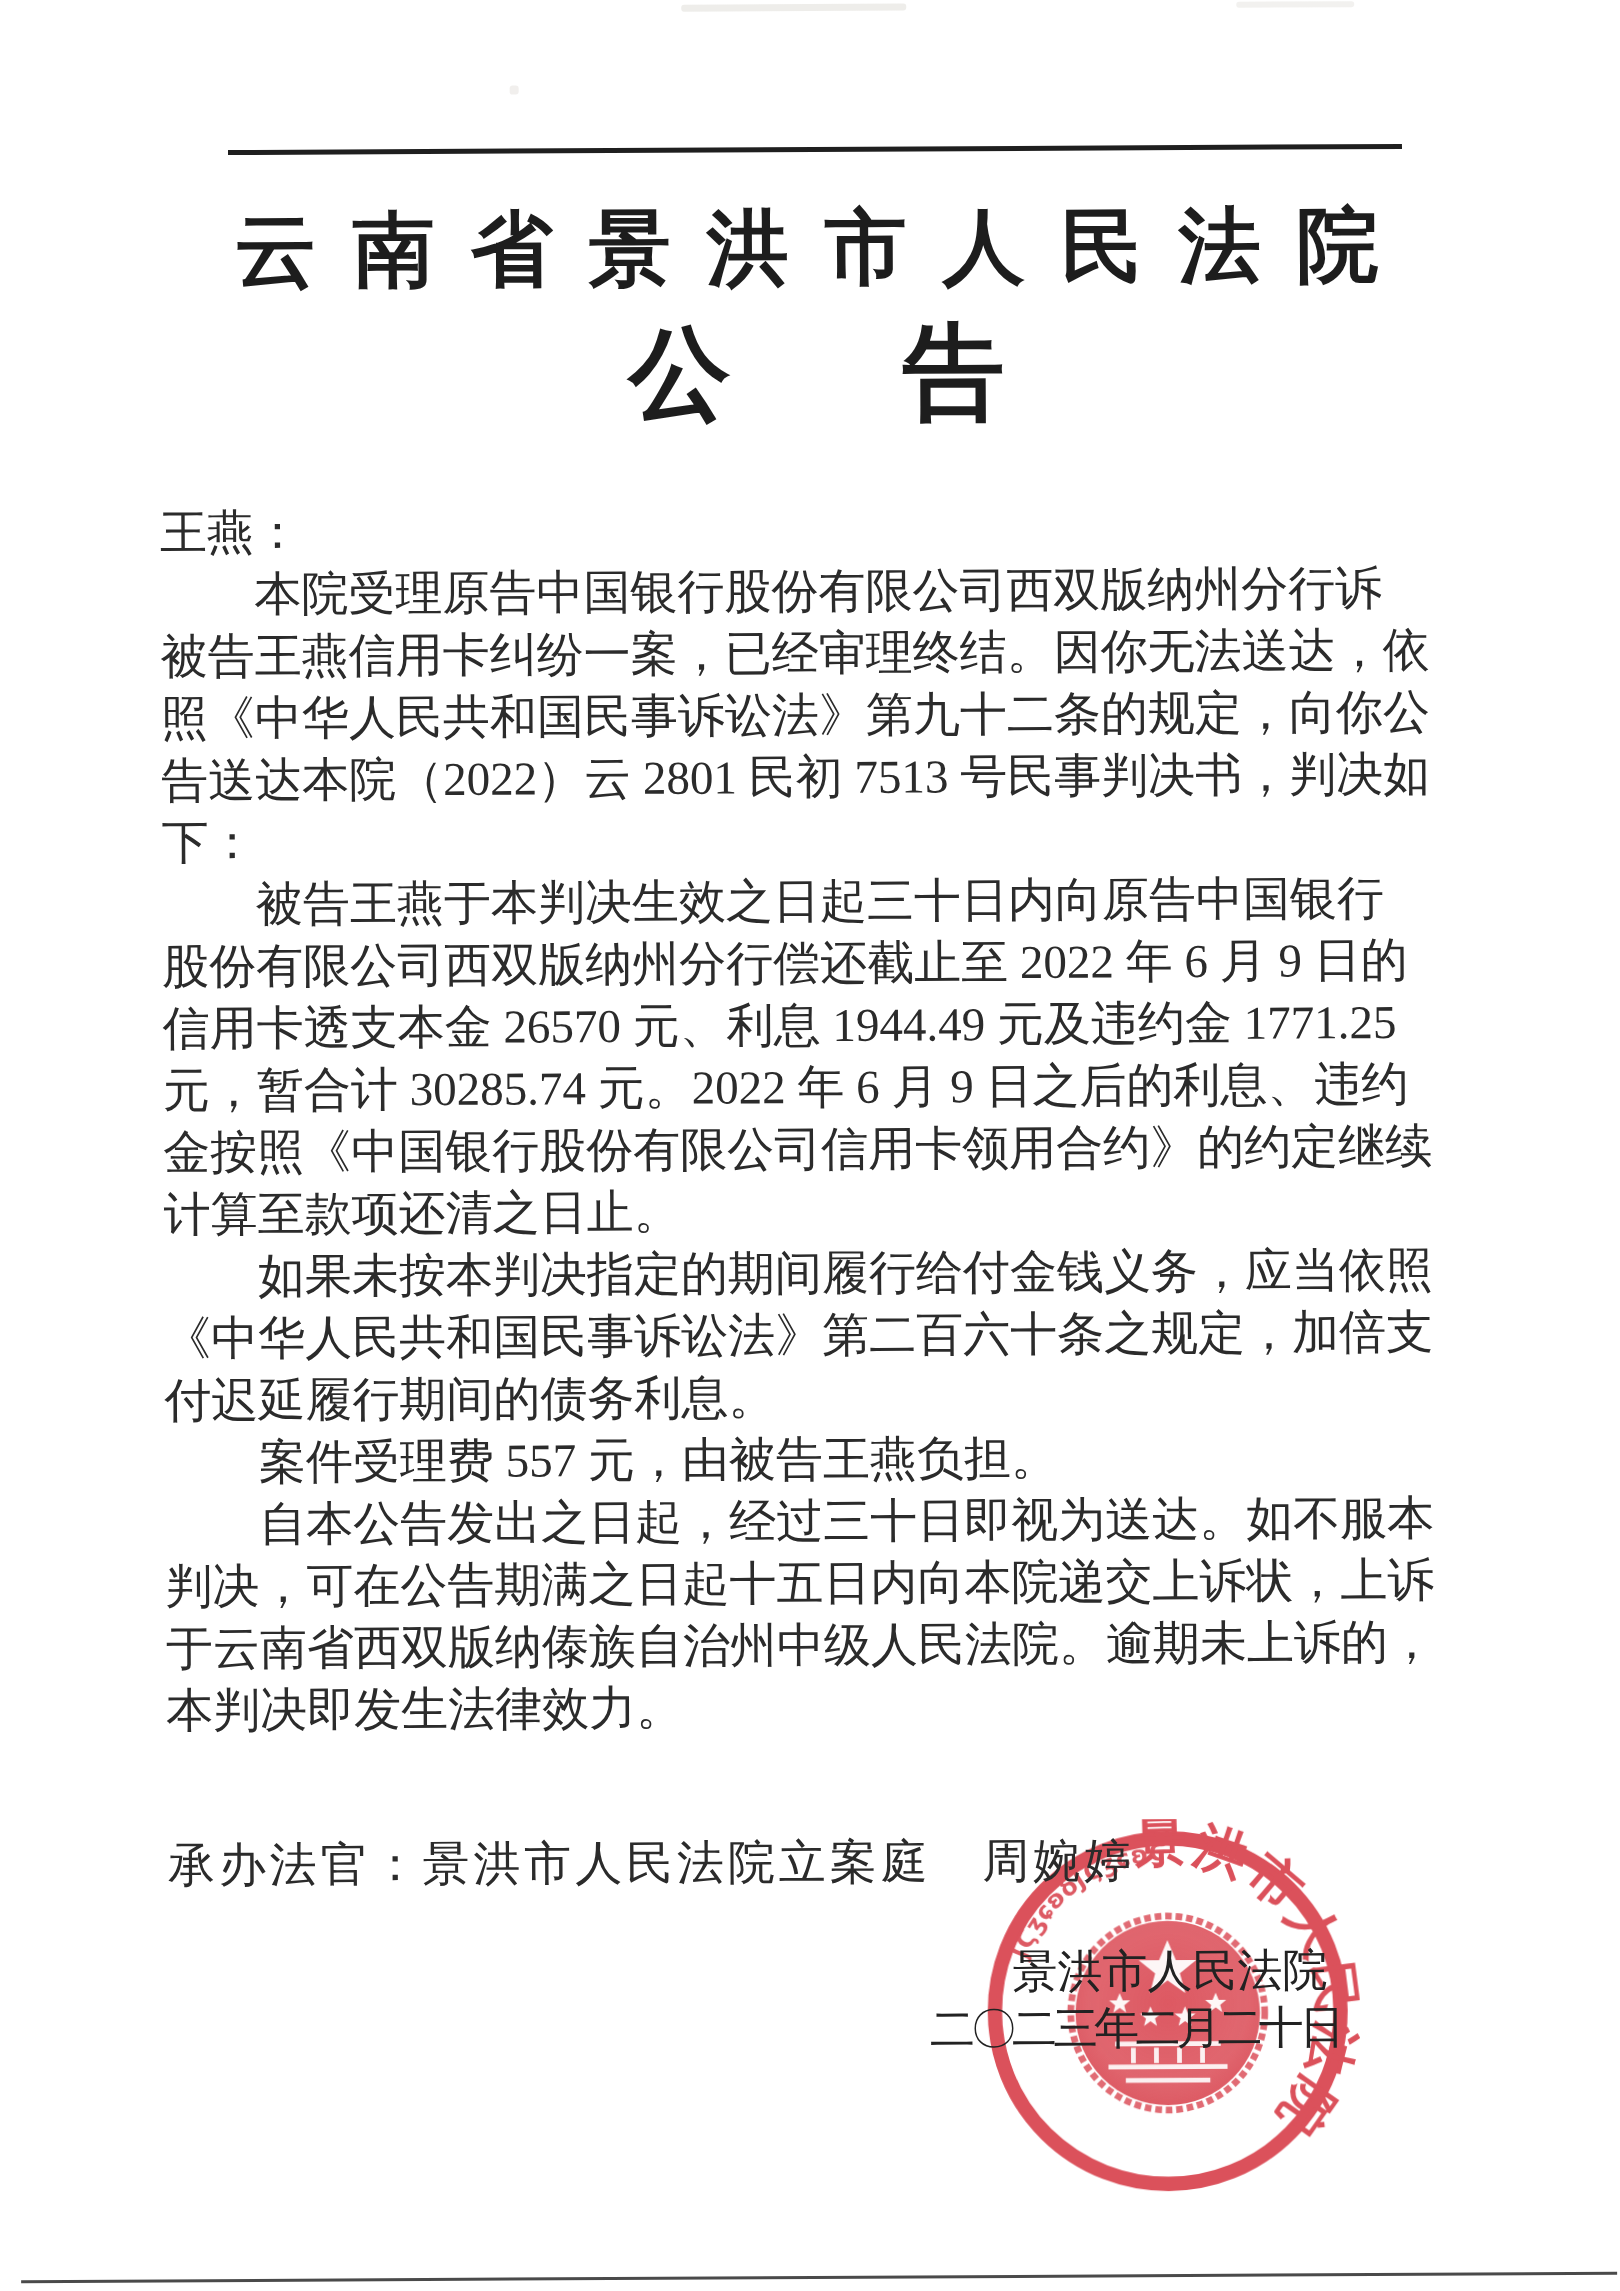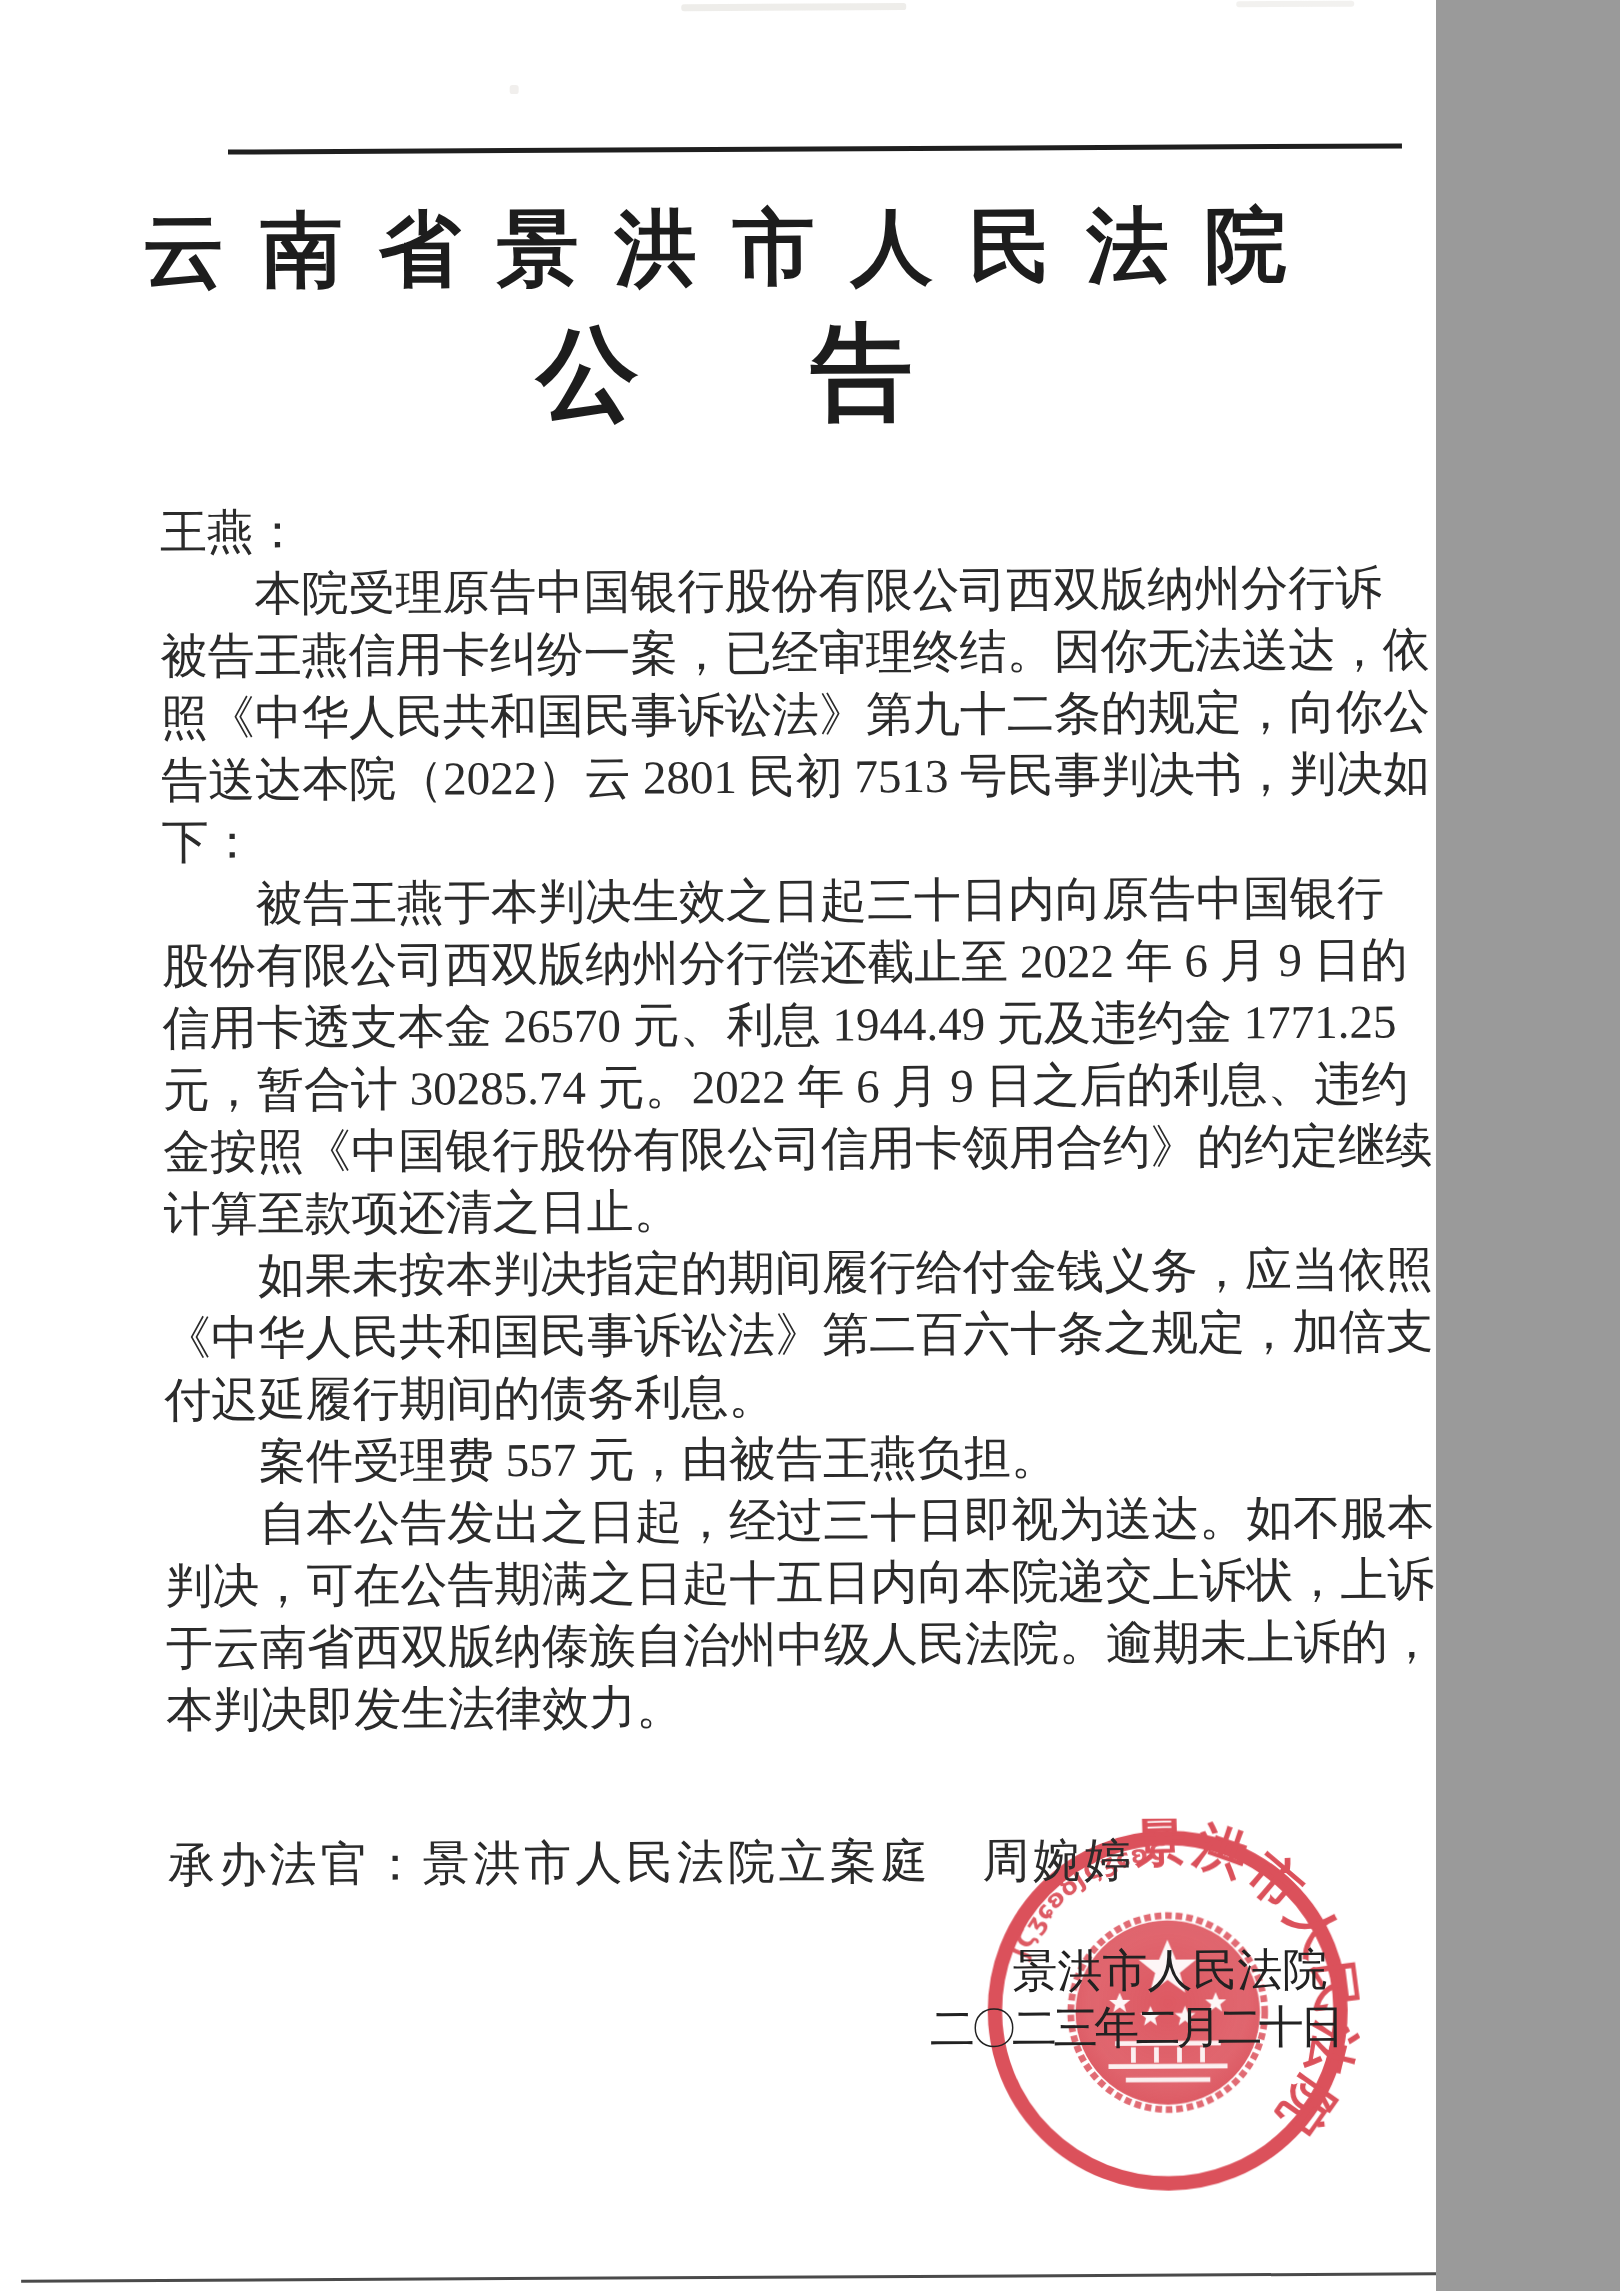--- a/index.html
+++ b/index.html
@@ -1,18 +1,18 @@
 <!DOCTYPE html>
 <html><head>
 <meta charset="utf-8">
 <style>
   html,body{margin:0;padding:0;background:#9a9a9a;}
   .page{
     position:relative;
-    width:1436px;height:2292px;
+    width:1620px;height:2292px;
     background:#ffffff;
     overflow:hidden;
     font-family:"Liberation Serif","DejaVu Serif",serif;
   }
   .tilt{
     position:absolute;inset:0;
     transform:rotate(-0.3deg);
     transform-origin:50% 40%;
   }
   

